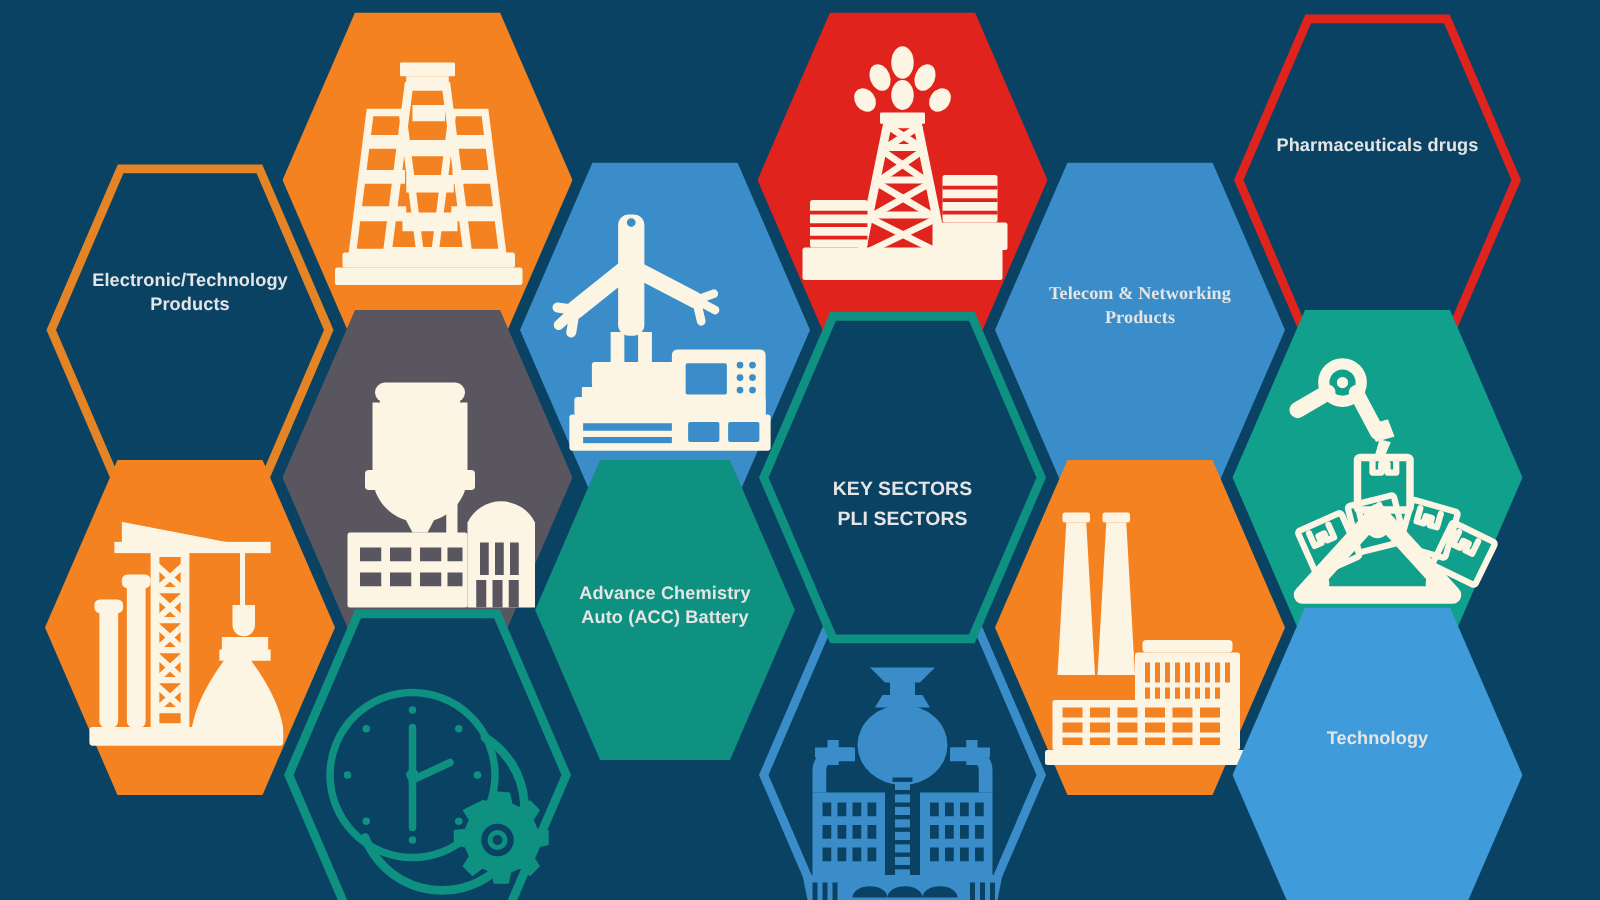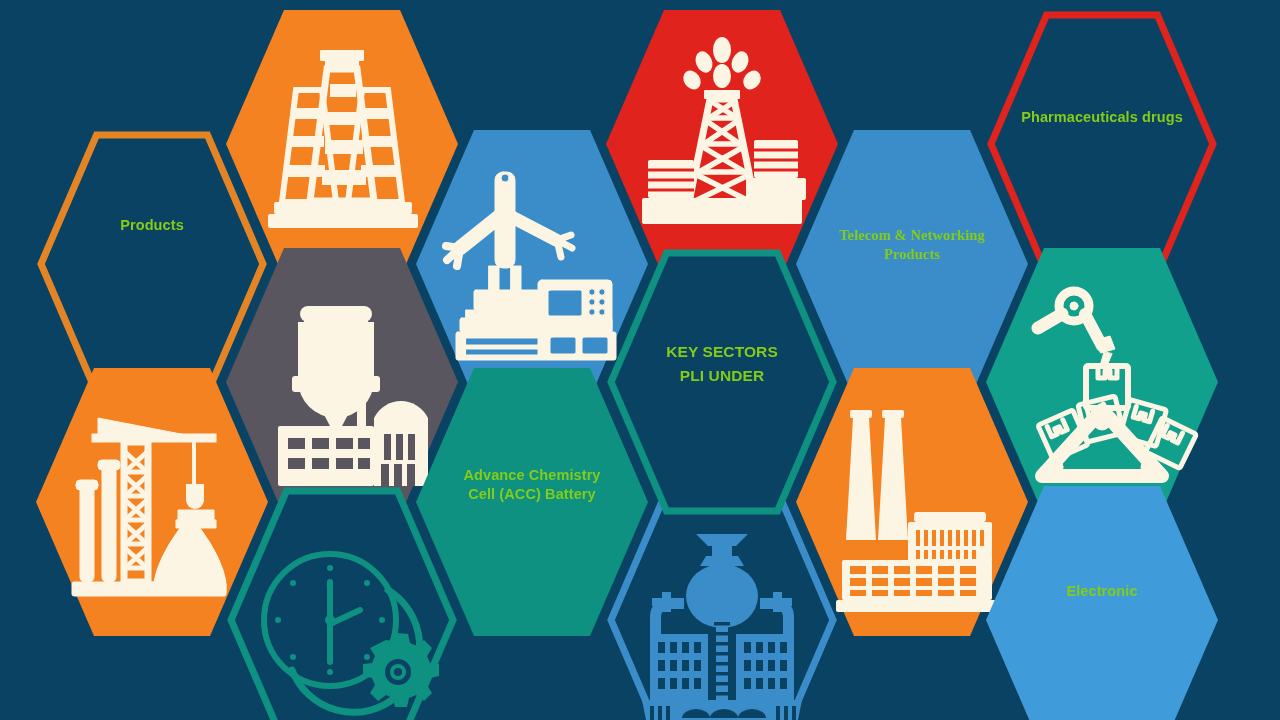--- a/index.html
+++ b/index.html
@@ -12,39 +12,40 @@
   }
   #canvas{position:absolute;inset:0;width:1280px;height:720px;}
   .hexwrap{position:absolute;}
   .hex{
     position:absolute;left:0;top:0;
     width:100%;height:100%;
   }
   .hexlabel{
     position:absolute;left:0;width:100%;
     text-align:center;
-    color:#84cc16;
+    color:#e5e5e5;
     font-weight:bold;
     line-height:1.32;
     pointer-events:none;
     letter-spacing:.1px;
   }
   .lbl-14{font-size:14.5px;}
-  .lbl-15{font-size:15.5px;}
+  .lbl-15{font-size:15.5px;margin-top:40px;}
   .icon{position:absolute;left:0;top:0;width:100%;height:100%;}
 </style>
 </head>
 <body>
 
 <div id="canvas">
     <div class="hexwrap" style="left: 36px; top: 130px; width: 232px; height: 268px;">
       <svg class="hex" viewBox="0 0 232 268">
         <polygon points="60.5,5 171.5,5 227,134 171.5,263 60.5,263 5,134" fill="#0a4263" stroke="#e58425" stroke-width="7"></polygon>
       </svg>
       <div class="hexlabel lbl-14" style="top: 86px;">
+        <div>Electronic/Technology</div>
         <div>Products</div>
       </div>
     </div>
     <div class="hexwrap" style="left: 226px; top: 10px; width: 232px; height: 268px;">
       <svg class="hex" viewBox="0 0 232 268">
         <polygon points="58,0 174,0 232,134 174,268 58,268 0,134" fill="#f58220"></polygon>
       </svg>
       <div style="position: absolute; inset: 0px;">
         <svg class="icon" viewBox="0 0 232 268">
       <g fill="#fdf5e3">
@@ -260,27 +261,27 @@
         <rect x="62" y="92" width="22" height="10" rx="4"></rect>
         <path d="M142 142 h36 v10 h-36 Z"></path>
         <path d="M140 152 h40 v8 h-40 Z"></path>
         <path d="M144 160 q-22 30 -26 54 h72 q-4 -24 -26 -54 Z"></path>
         <rect x="110" y="214" width="80" height="12" rx="2"></rect>
         <rect x="36" y="214" width="154" height="14" rx="2"></rect>
       </g>
         </svg>
       </div>
     </div>
-    <div class="hexwrap" style="left: 416px; top: 368px; width: 232px; height: 268px;">
+    <div class="hexwrap" style="left: 416px; top: 368px; width: 232px; height: 240px;">
       <svg class="hex" viewBox="0 0 232 268">
         <polygon points="58,0 174,0 232,134 174,268 58,268 0,134" fill="#0e9181"></polygon>
       </svg>
       <div class="hexlabel lbl-14" style="top: 98px;">
         <div>Advance Chemistry</div>
-        <div>Cell (ACC) Battery</div>
+        <div>Auto (ACC) Battery</div>
       </div>
     </div>
     <div class="hexwrap" style="left: 796px; top: 368px; width: 232px; height: 268px;">
       <svg class="hex" viewBox="0 0 232 268">
         <polygon points="58,0 174,0 232,134 174,268 58,268 0,134" fill="#f58220"></polygon>
       </svg>
       <div style="position: absolute; inset: 0px;">
         <svg class="icon" viewBox="0 0 232 268">
       <g fill="#fdf5e3">
         <rect x="54" y="42" width="22" height="8" rx="2"></rect>
@@ -437,25 +438,25 @@
         <rect x="34" y="242" width="164" height="10" rx="2"></rect>
       </g>
         </svg>
       </div>
     </div>
     <div class="hexwrap" style="left: 986px; top: 486px; width: 232px; height: 268px;">
       <svg class="hex" viewBox="0 0 232 268">
         <polygon points="58,0 174,0 232,134 174,268 58,268 0,134" fill="#3f9bd9"></polygon>
       </svg>
       <div class="hexlabel lbl-14" style="top: 96px;">
-        <div>Electronic</div>
+        <div>Technology</div>
       </div>
     </div>
     <div class="hexwrap" style="left: 606px; top: 248px; width: 232px; height: 268px;">
       <svg class="hex" viewBox="0 0 232 268">
         <polygon points="60.5,5 171.5,5 227,134 171.5,263 60.5,263 5,134" fill="#0a4263" stroke="#0e9181" stroke-width="7"></polygon>
       </svg>
       <div class="hexlabel lbl-15" style="top: 92px; line-height: 1.55;">
         <div>KEY SECTORS</div>
-        <div>PLI UNDER</div>
+        <div>PLI SECTORS</div>
       </div>
     </div>
   </div>
 
 </body></html>

